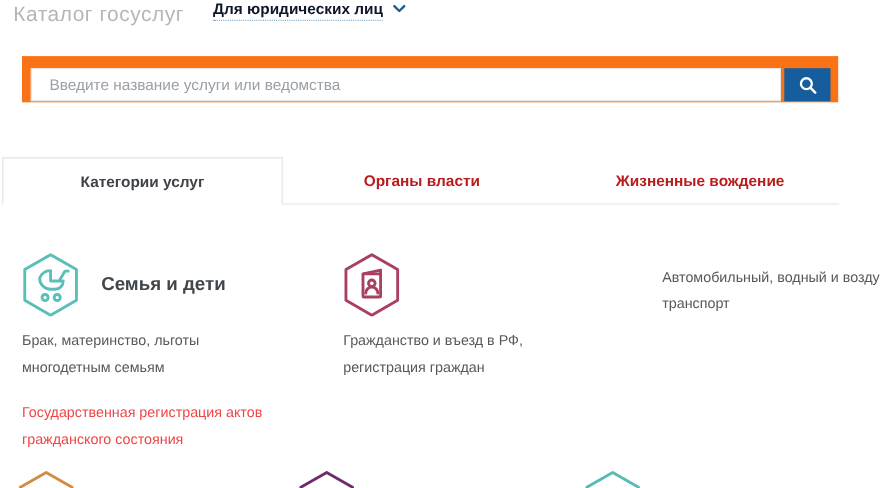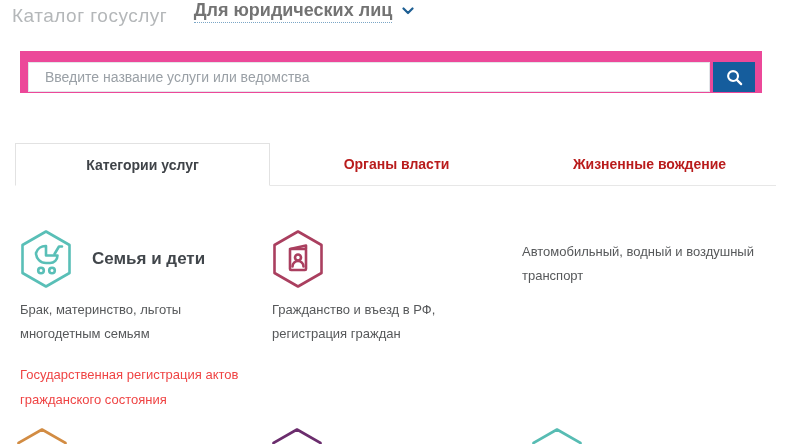--- a/index.html
+++ b/index.html
@@ -4,47 +4,47 @@
 <style>
   * { margin:0; padding:0; box-sizing:border-box; }
   html,body { width:800px; height:444px; overflow:hidden; background:#fff;
     font-family:"Liberation Sans", sans-serif; position:relative; }
 
   
   .header { position:absolute; left:12px; top:0; width:776px; height:36px; }
   .page-title { display:inline-block; font-size:19px; font-weight:normal;
     color:#b4b7b9; letter-spacing:0.5px; }
   .audience { display:inline-block; margin-left:22px; vertical-align:6px;
-    color:#737373; font-size:18px; font-weight:bold; cursor:pointer; }
+    color:#0f172a; font-size:14px; font-weight:bold; cursor:pointer; }
   .audience .lbl { border-bottom:1px dotted #7ba6c6; padding-bottom:2px; }
   .audience svg { vertical-align:1px; margin-left:5px; }
 
   
   .search-wrap { position:absolute; left:20px; top:51px; width:742px; height:42px;
-    background:#ec4899; display:flex; align-items:center; padding:16px 7px 6px 8px; }
+    background:#f97316; display:flex; align-items:center; padding:16px 7px 6px 8px; }
   .search-input { flex:1; height:30px; border:1px solid #e2e6e9; background:#fff;
     font-size:14px; color:#444; padding:0 16px; outline:none;
     font-family:"Liberation Sans", sans-serif; }
   .search-input::placeholder { color:#9fa0a6; color:#9aa0a6; }
   .search-btn { width:42px; height:30px; margin-left:3px; border:none;
     background:#155d9d; cursor:pointer; display:flex; align-items:center;
     justify-content:center; }
 
   
-  .tabs { position:absolute; left:15px; top:143px; width:761px; height:43px;
+  .tabs { position:absolute; left:2px; top:143px; width:761px; height:43px;
     display:flex; }
   .tab { flex:1; display:flex; align-items:center; justify-content:center;
     font-size:14px; font-weight:bold; color:#b91c1c; cursor:pointer;
     border-bottom:1px solid #e7e7e7; }
   .tab.active { background:#fff; color:#3f4348; cursor:default;
     border:1px solid #e2e2e2; border-bottom:1px solid #fff; }
 
   
   .grid { position:absolute; left:20px; top:230px; width:760px;
-    display:grid; grid-template-columns:252px 250px 258px; }
+    display:grid; grid-template-columns:252px 250px 258px;gap:40px; }
   .card-head { display:flex; align-items:center; }
   .card-head svg { flex:0 0 auto; }
   .card-title { margin-left:20px; font-size:17px; line-height:22px;
     font-weight:bold; color:#41464b; }
   .card:nth-child(2) .card-title { max-width:175px; }
   .card-desc { margin-top:10px; font-size:13px; line-height:24px; color:#56585a;
     max-width:232px; }
   .card-link { margin-top:16px; font-size:13px; line-height:25px; color:#ef4444;
     max-width:225px; cursor:pointer; }
 

